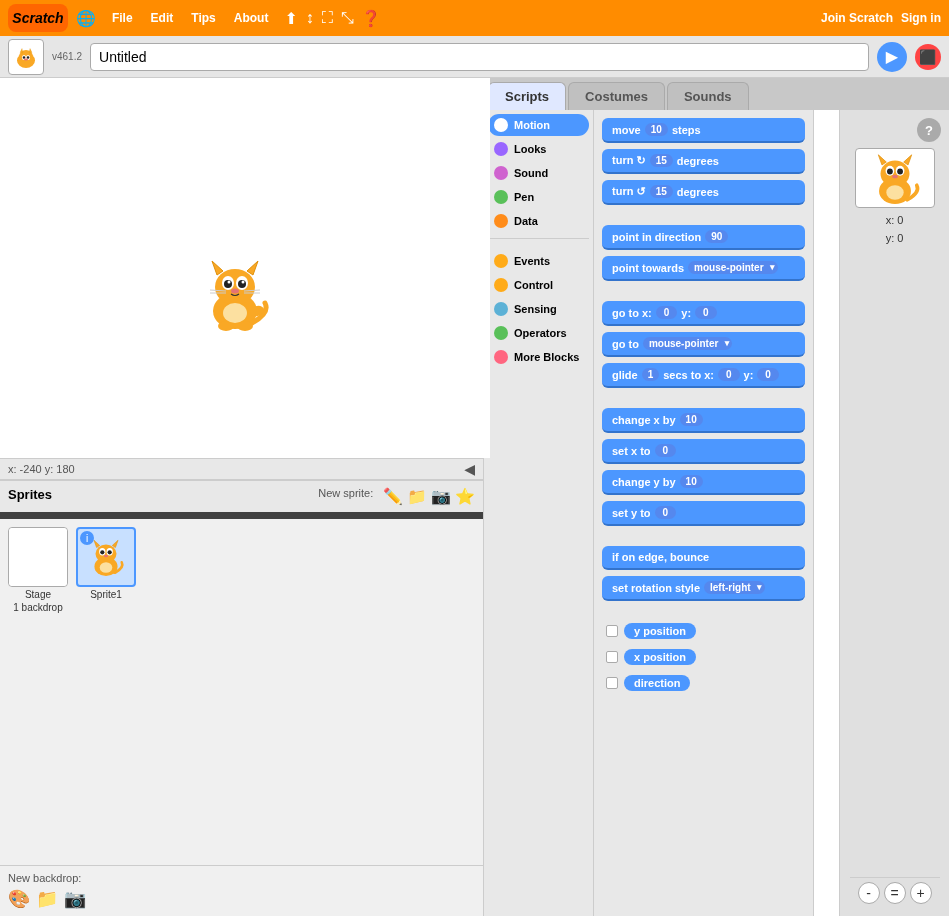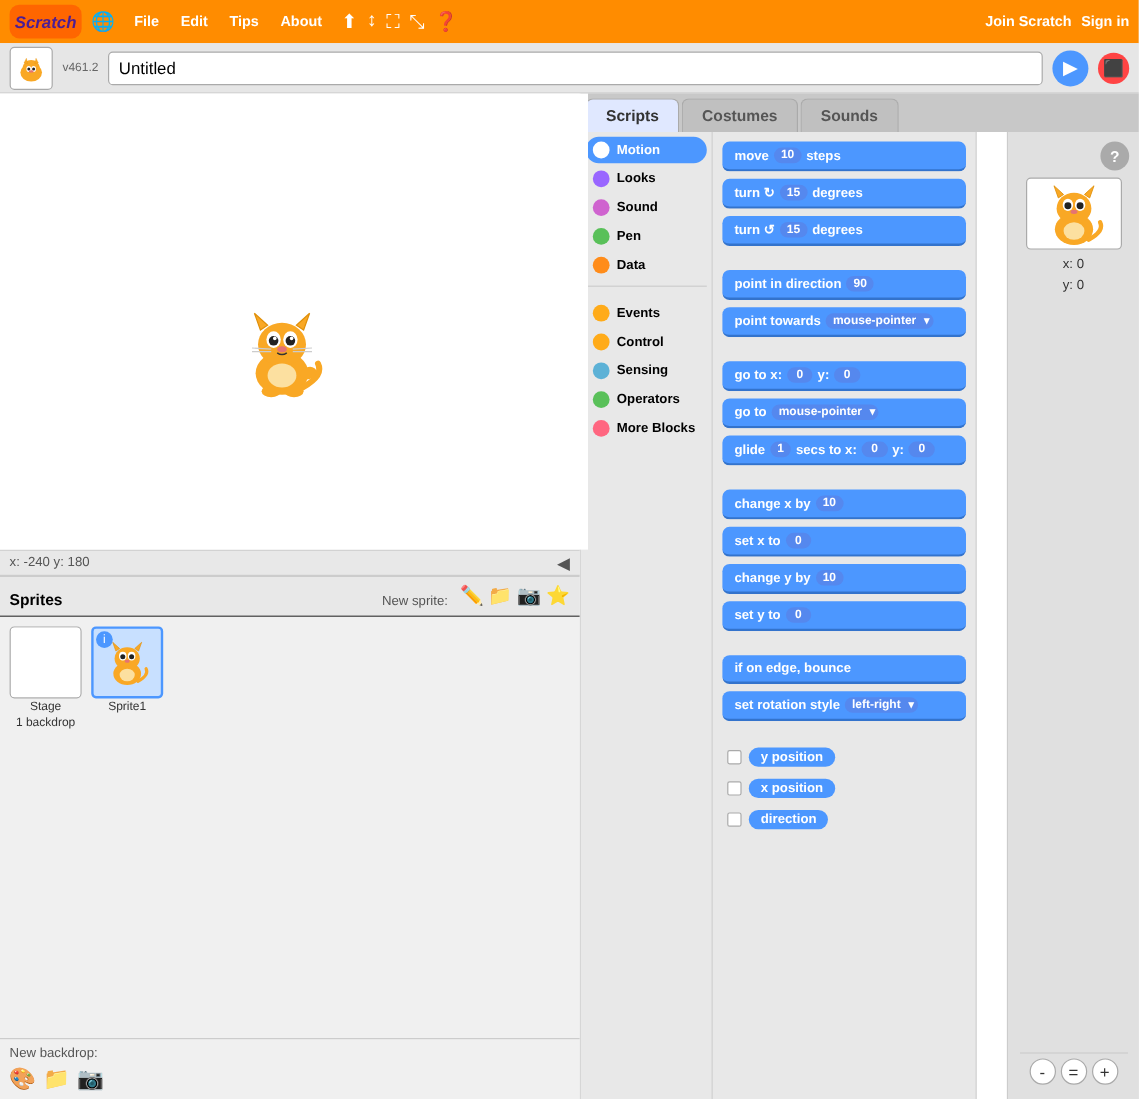--- a/index.html
+++ b/index.html
@@ -13,21 +13,21 @@
       align-items: center;
       padding: 0 8px;
       gap: 8px;
     }
     #scratch-logo {
       width: 60px;
       height: 28px;
       background: #ff6600;
       border-radius: 8px;
       display: flex; align-items: center; justify-content: center;
-      font-weight: bold; color: #4c1d95; font-size: 14px; font-style: italic;
+      font-weight: bold; color: #000000; font-size: 14px; font-style: italic;
       cursor: pointer;
     }
     .topbar-nav {
       display: flex; gap: 2px; align-items: center;
     }
     .topbar-nav-item {
       color: white; font-size: 12px; font-weight: bold; padding: 2px 8px; cursor: pointer;
       border-radius: 4px;
     }
     .topbar-spacer { flex: 1; }
@@ -116,24 +116,24 @@
     
     #sprites-panel {
       flex: 1;
       background: #f0f0f0;
       border-top: 1px solid #ccc;
       display: flex;
       flex-direction: column;
     }
     #sprites-header {
       display: flex;
-      align-items: flex-end;
+      align-items: flex-start;
       padding: 6px 8px;
       background: #e8e8e8;
-      border-bottom: 1px solid #404040;
+      border-bottom: 7px solid #404040;
     }
     #sprites-label { font-weight: bold; font-size: 13px; flex: 1; }
     #new-sprite-label { font-size: 11px; color: #555; margin-right: 6px; }
     .sprite-tool-icon { font-size: 16px; cursor: pointer; color: #555; margin-left: 4px; }
 
     #sprites-list {
       display: flex;
       flex-direction: row;
       padding: 8px;
       gap: 8px;

